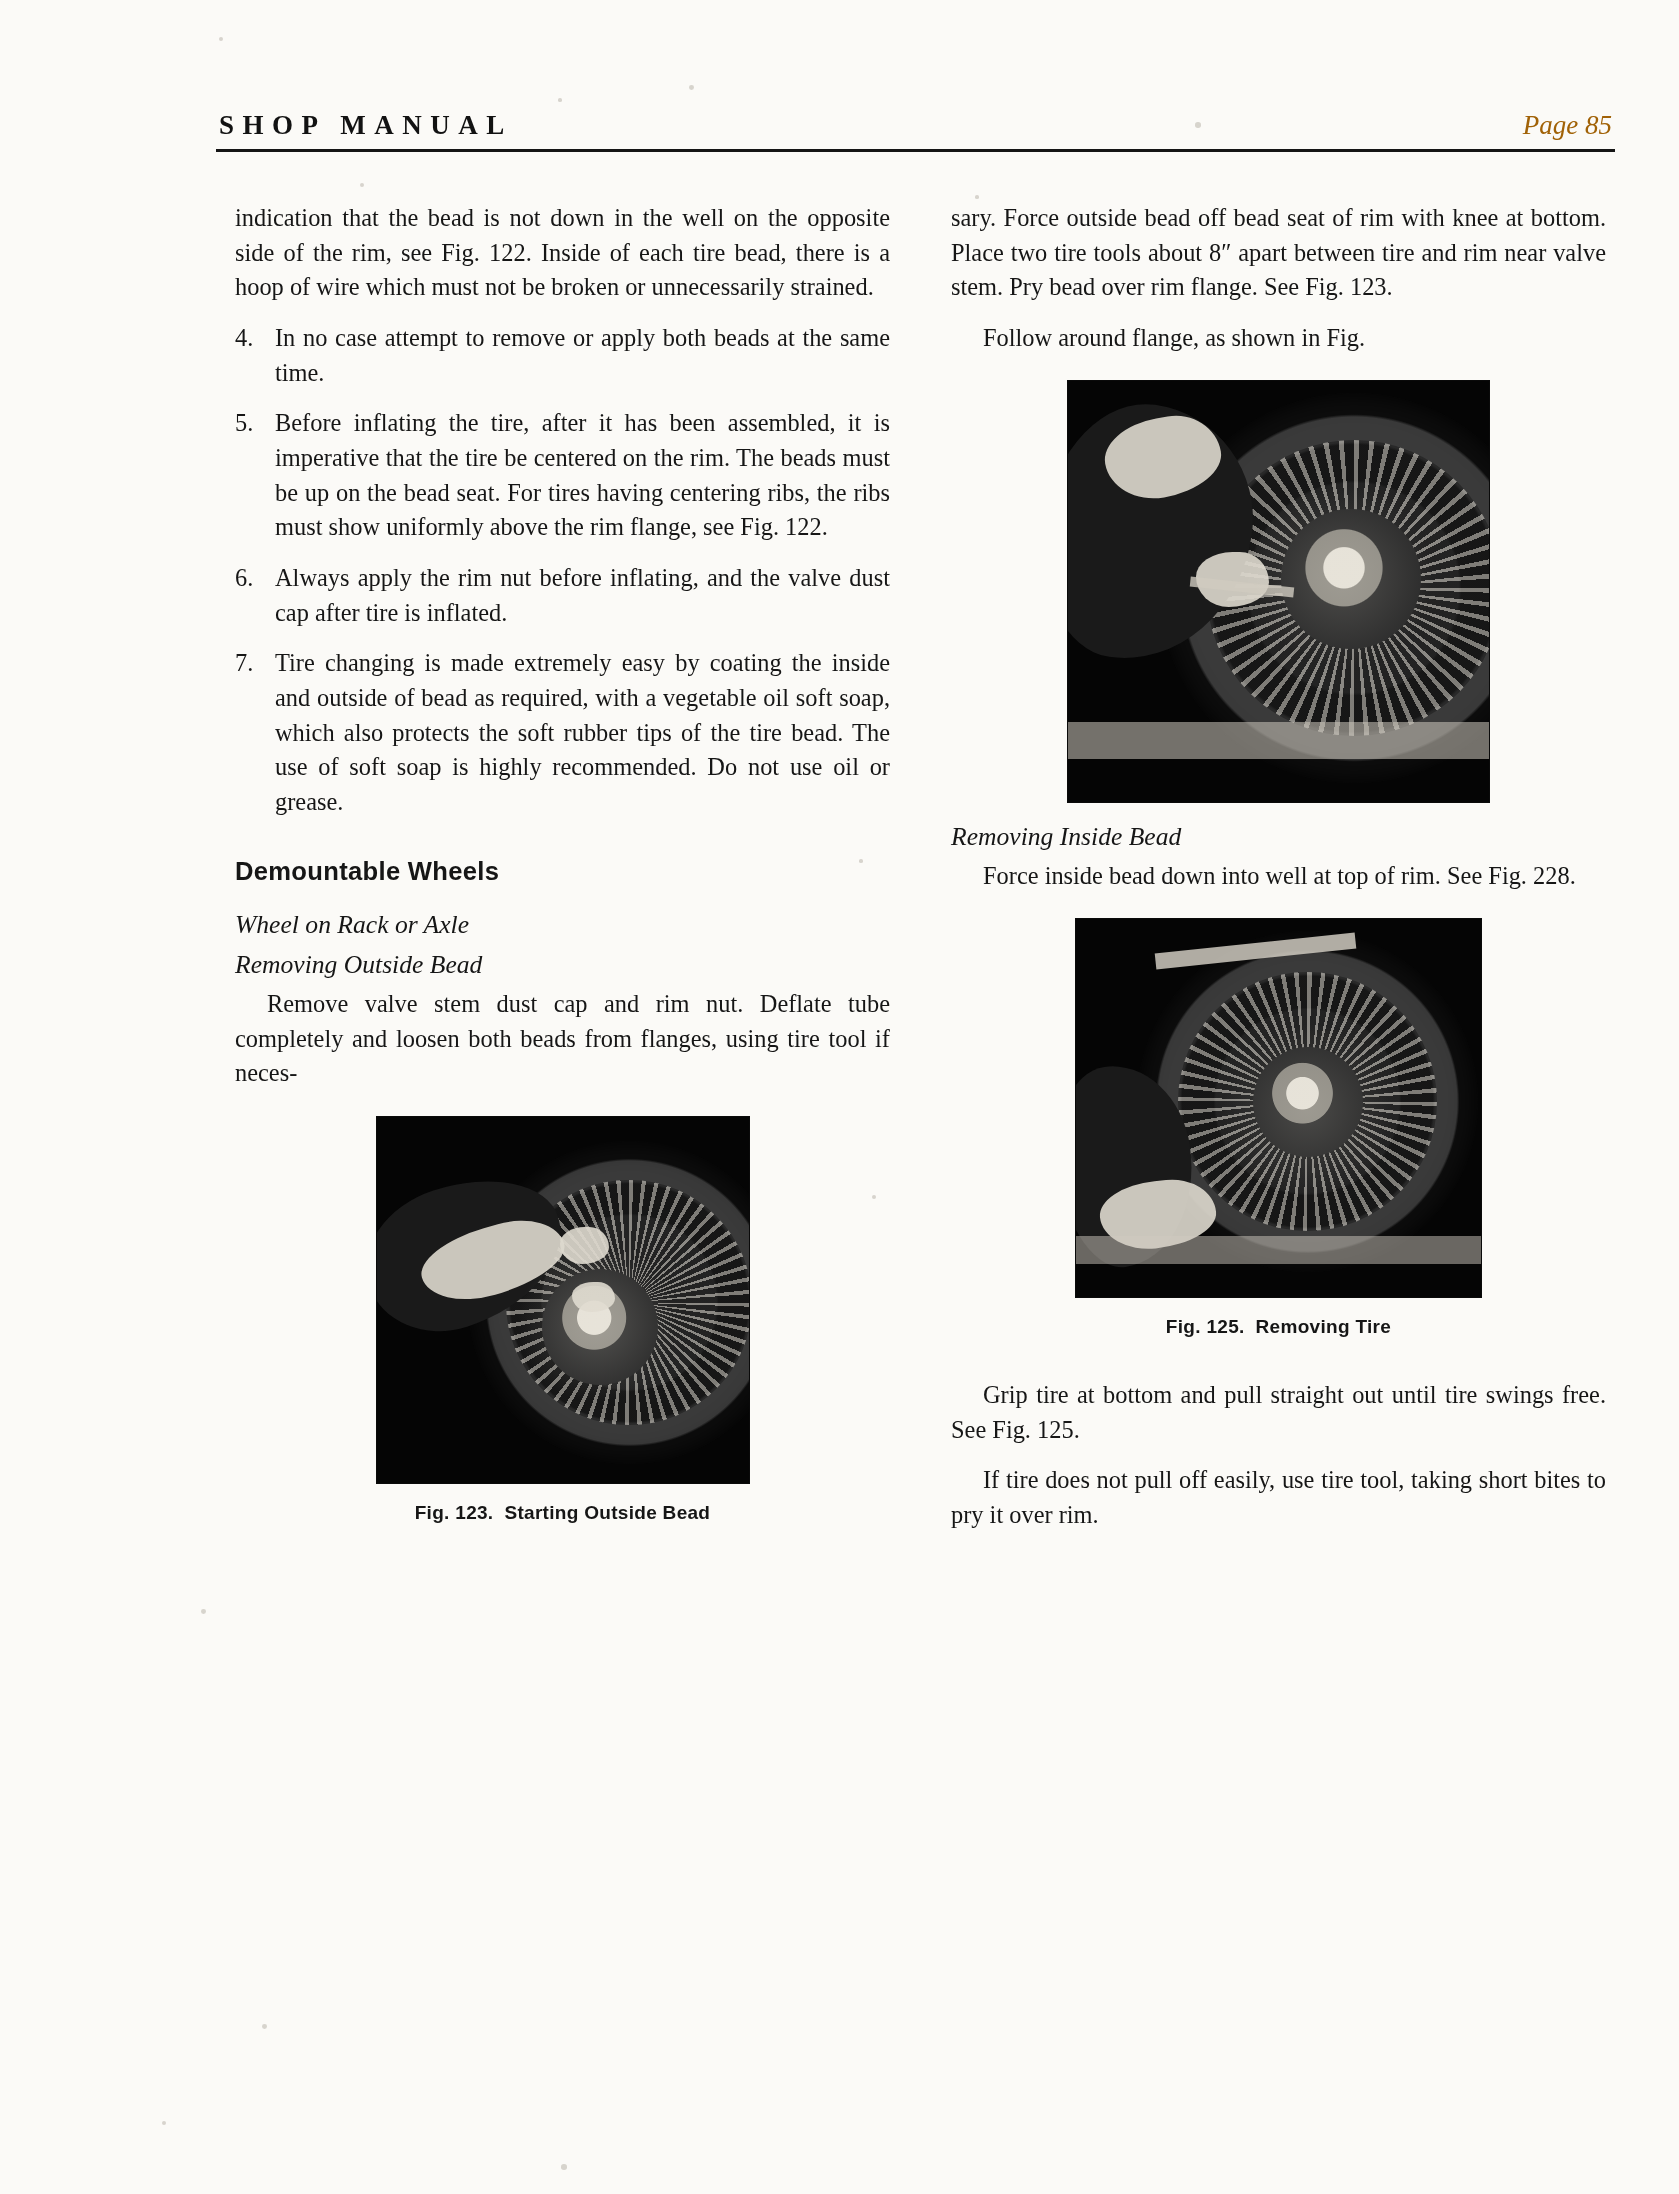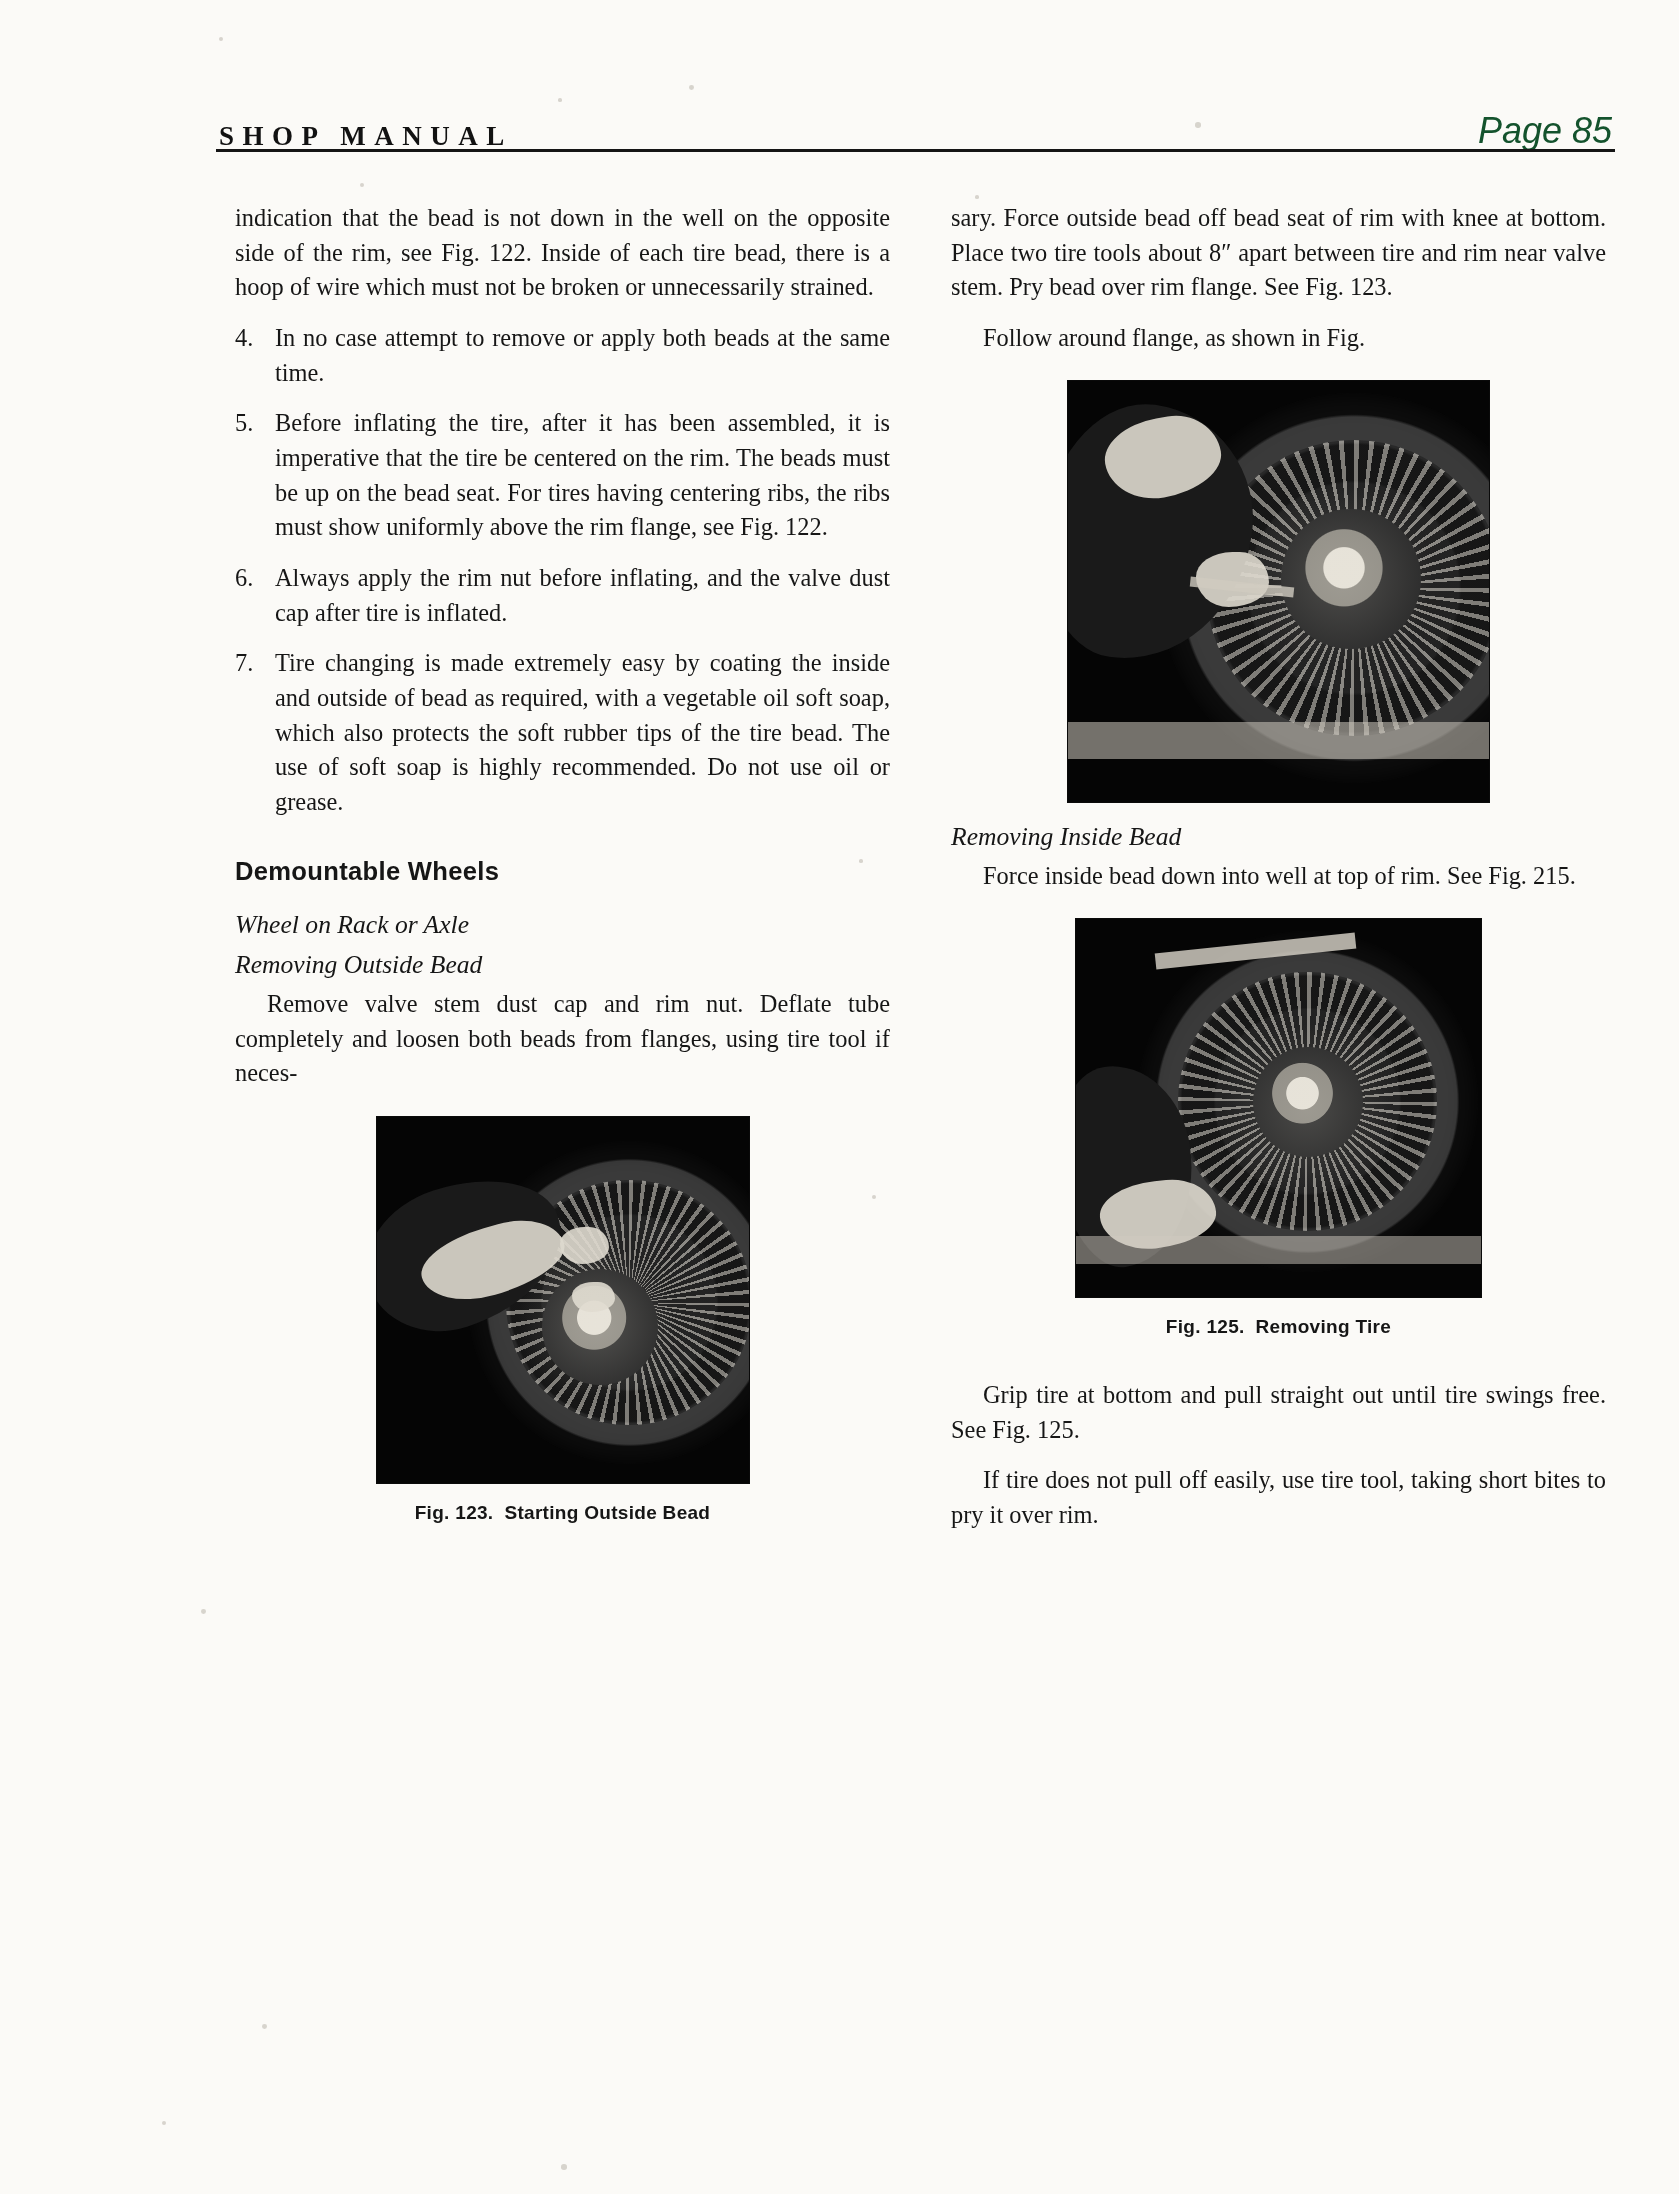--- a/index.html
+++ b/index.html
@@ -38,24 +38,24 @@
     justify-content: space-between;
   }
   .header-title {
     font-family: "Liberation Serif", serif;
     font-weight: bold;
     font-size: 27px;
     letter-spacing: 8.5px;
     color: #121212;
   }
   .header-page {
-    font-family: Liberation Sans, sans-serif;
+    font-family: Liberation Serif, serif;
     font-style: italic;
-    font-size: 36px;
-    color: #14532d;
+    font-size: 27px;
+    color: #a16207;
   }
   .header-rule {
     position: absolute;
     left: 216px;
     top: 149px;
     width: 1399px;
     height: 3px;
     background: #151515;
   }
 
@@ -258,21 +258,21 @@
           <div class="band" style="left:122px;top:201px;width:104px;height:9.8px;transform:rotate(6deg);"></div>
           <div class="band" style="left:0px;top:341px;width:421px;height:37px;opacity:.55;"></div>
           <div class="glow" style="left:183px;top:104px;width:183px;height:183px;opacity:.22;"></div>
         </div>
       </div>
     </div>
 
 
     <h3 class="sub">Removing Inside Bead</h3>
 
-    <p class="para indent">Force inside bead down into well at top of rim. See Fig. 215.</p>
+    <p class="para indent">Force inside bead down into well at top of rim. See Fig. 228.</p>
 
     <div class="figure">
       <div class="figure-img" style="width:405px;height:378px;">
         <div class="photo-inner">
           <div class="tire" style="left:61px;top:12.2px;width:341px;height:341px;"></div>
           <div class="hub" style="left:177px;top:128px;width:110px;height:110px;"></div>
           <div class="band" style="left:79px;top:24.4px;width:201px;height:16px;opacity:.85;transform:rotate(-6deg);"></div>
           <div class="blob" style="left:-18.3px;top:146px;width:134px;height:201px;transform:rotate(-8deg);"></div>
           <div class="lightblob" style="left:24.4px;top:262px;width:116px;height:67px;transform:rotate(-6deg);"></div>
           <div class="band" style="left:0px;top:317px;width:405px;height:28px;opacity:.5;"></div>

